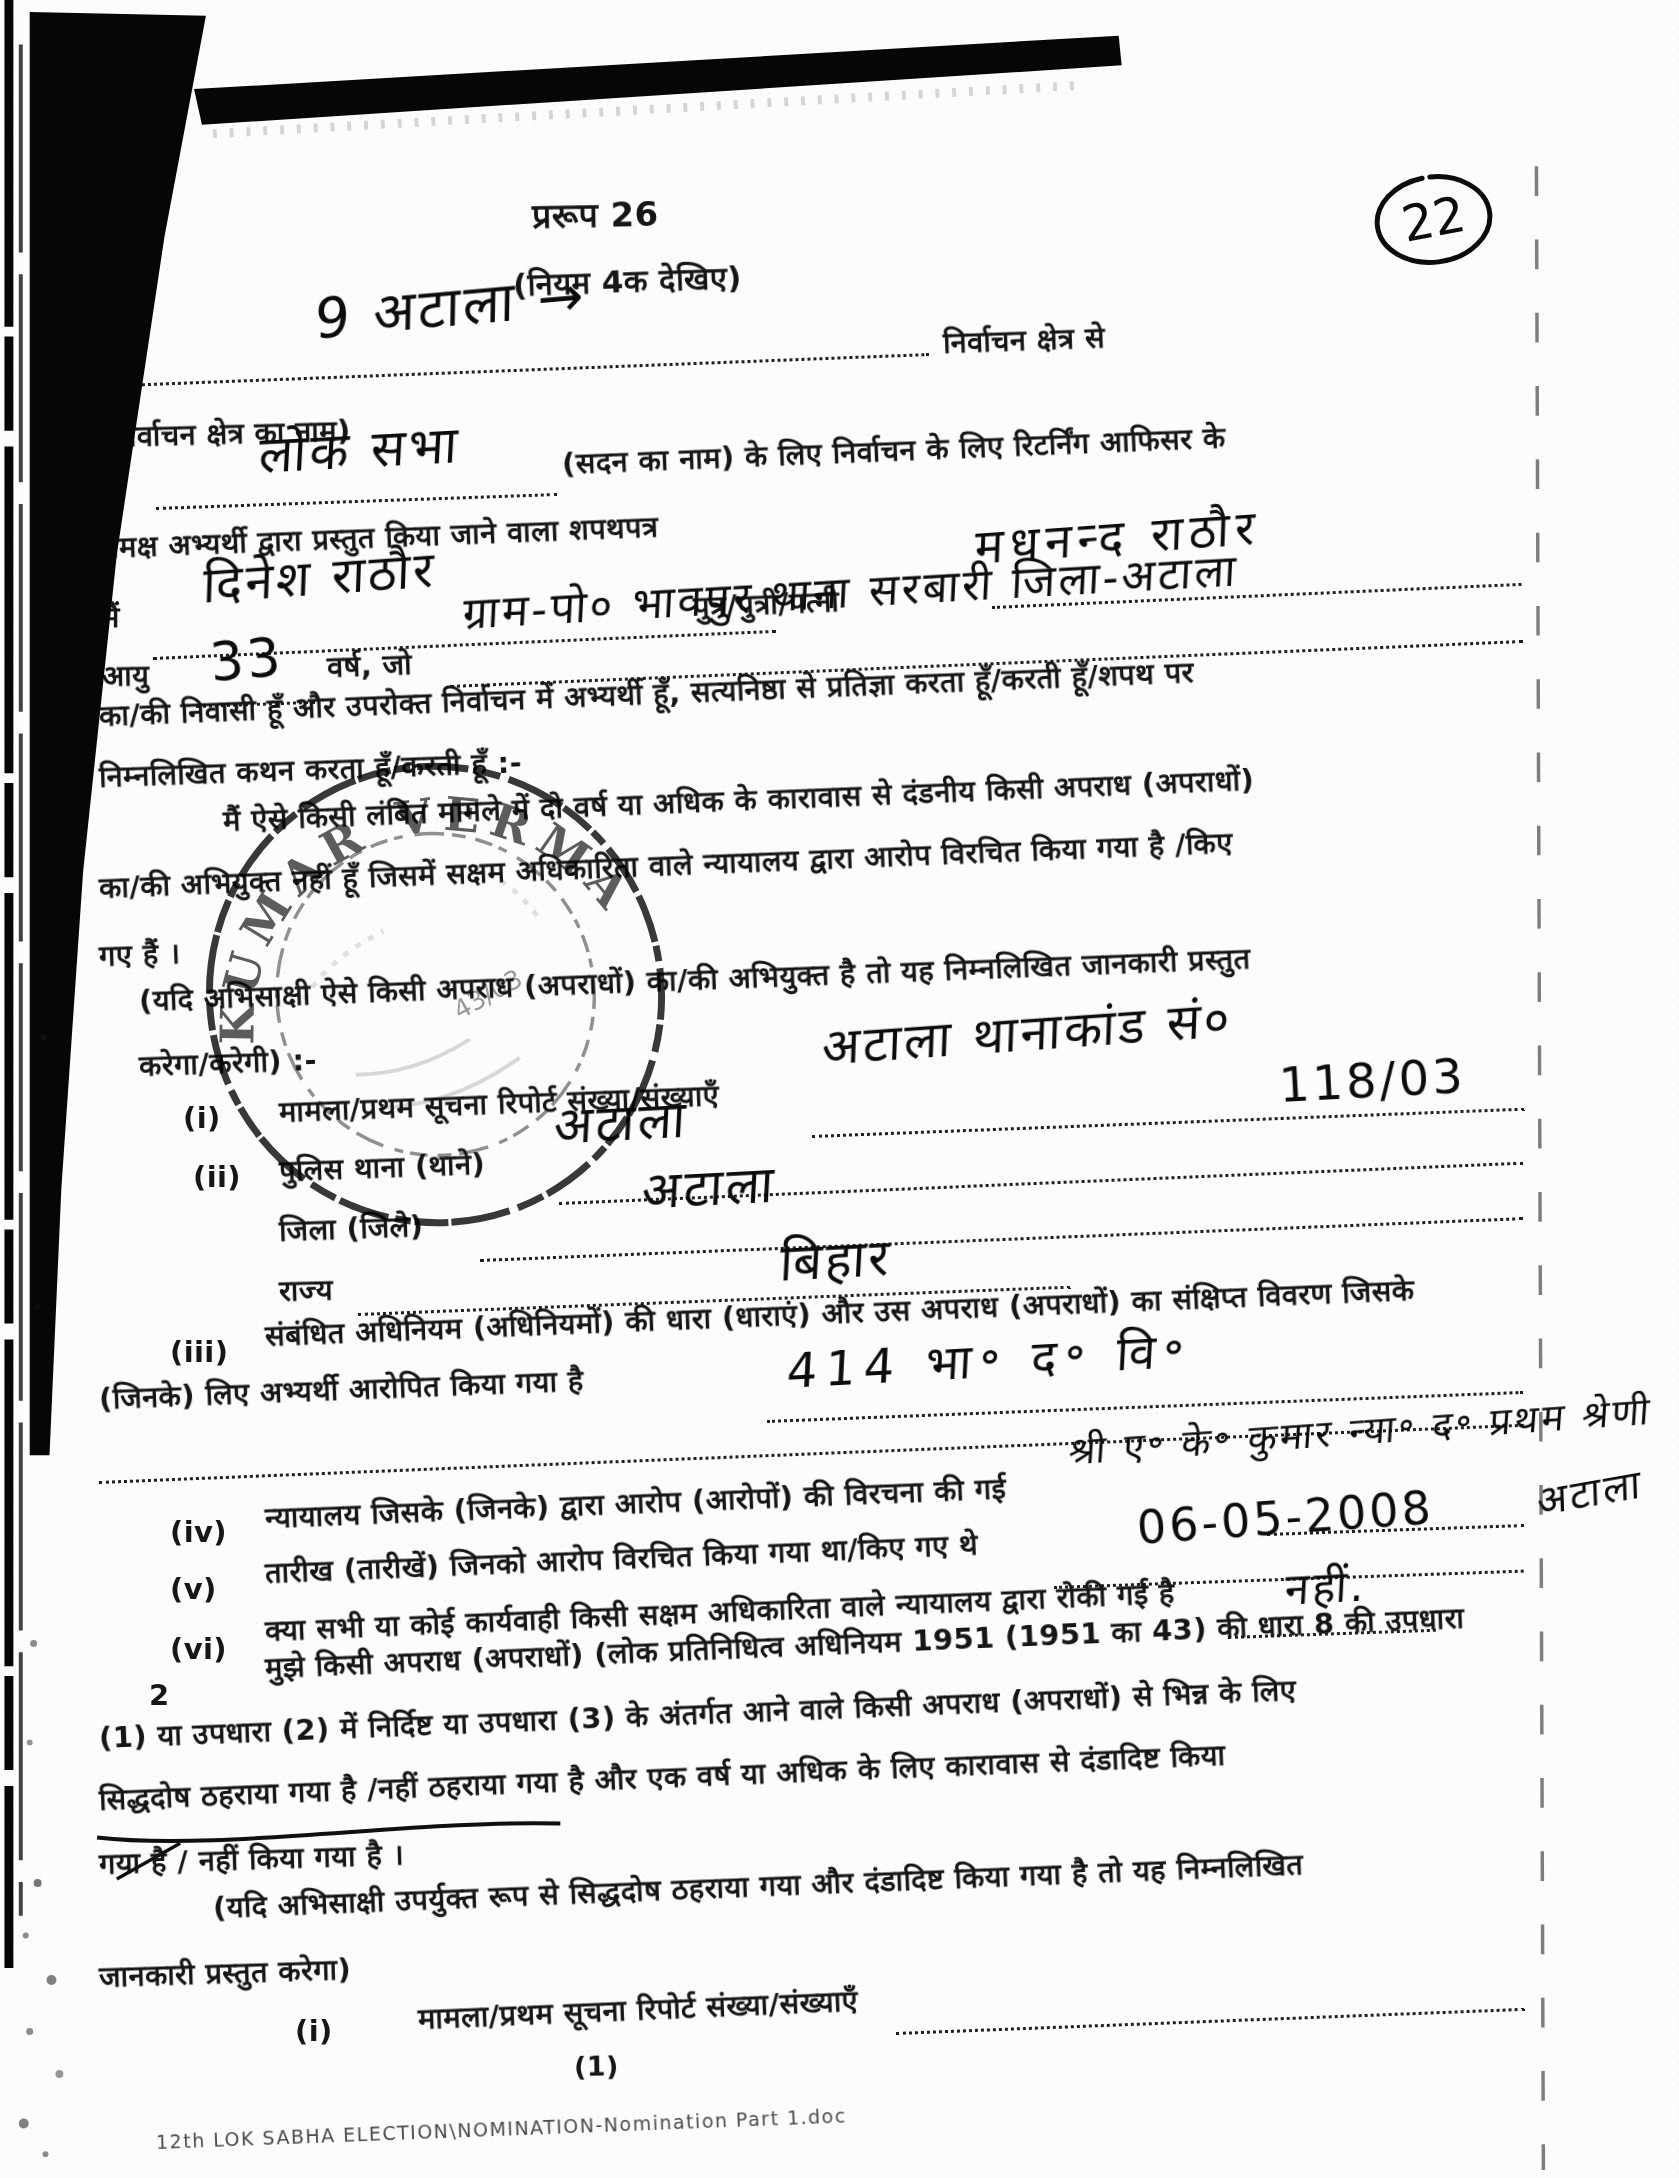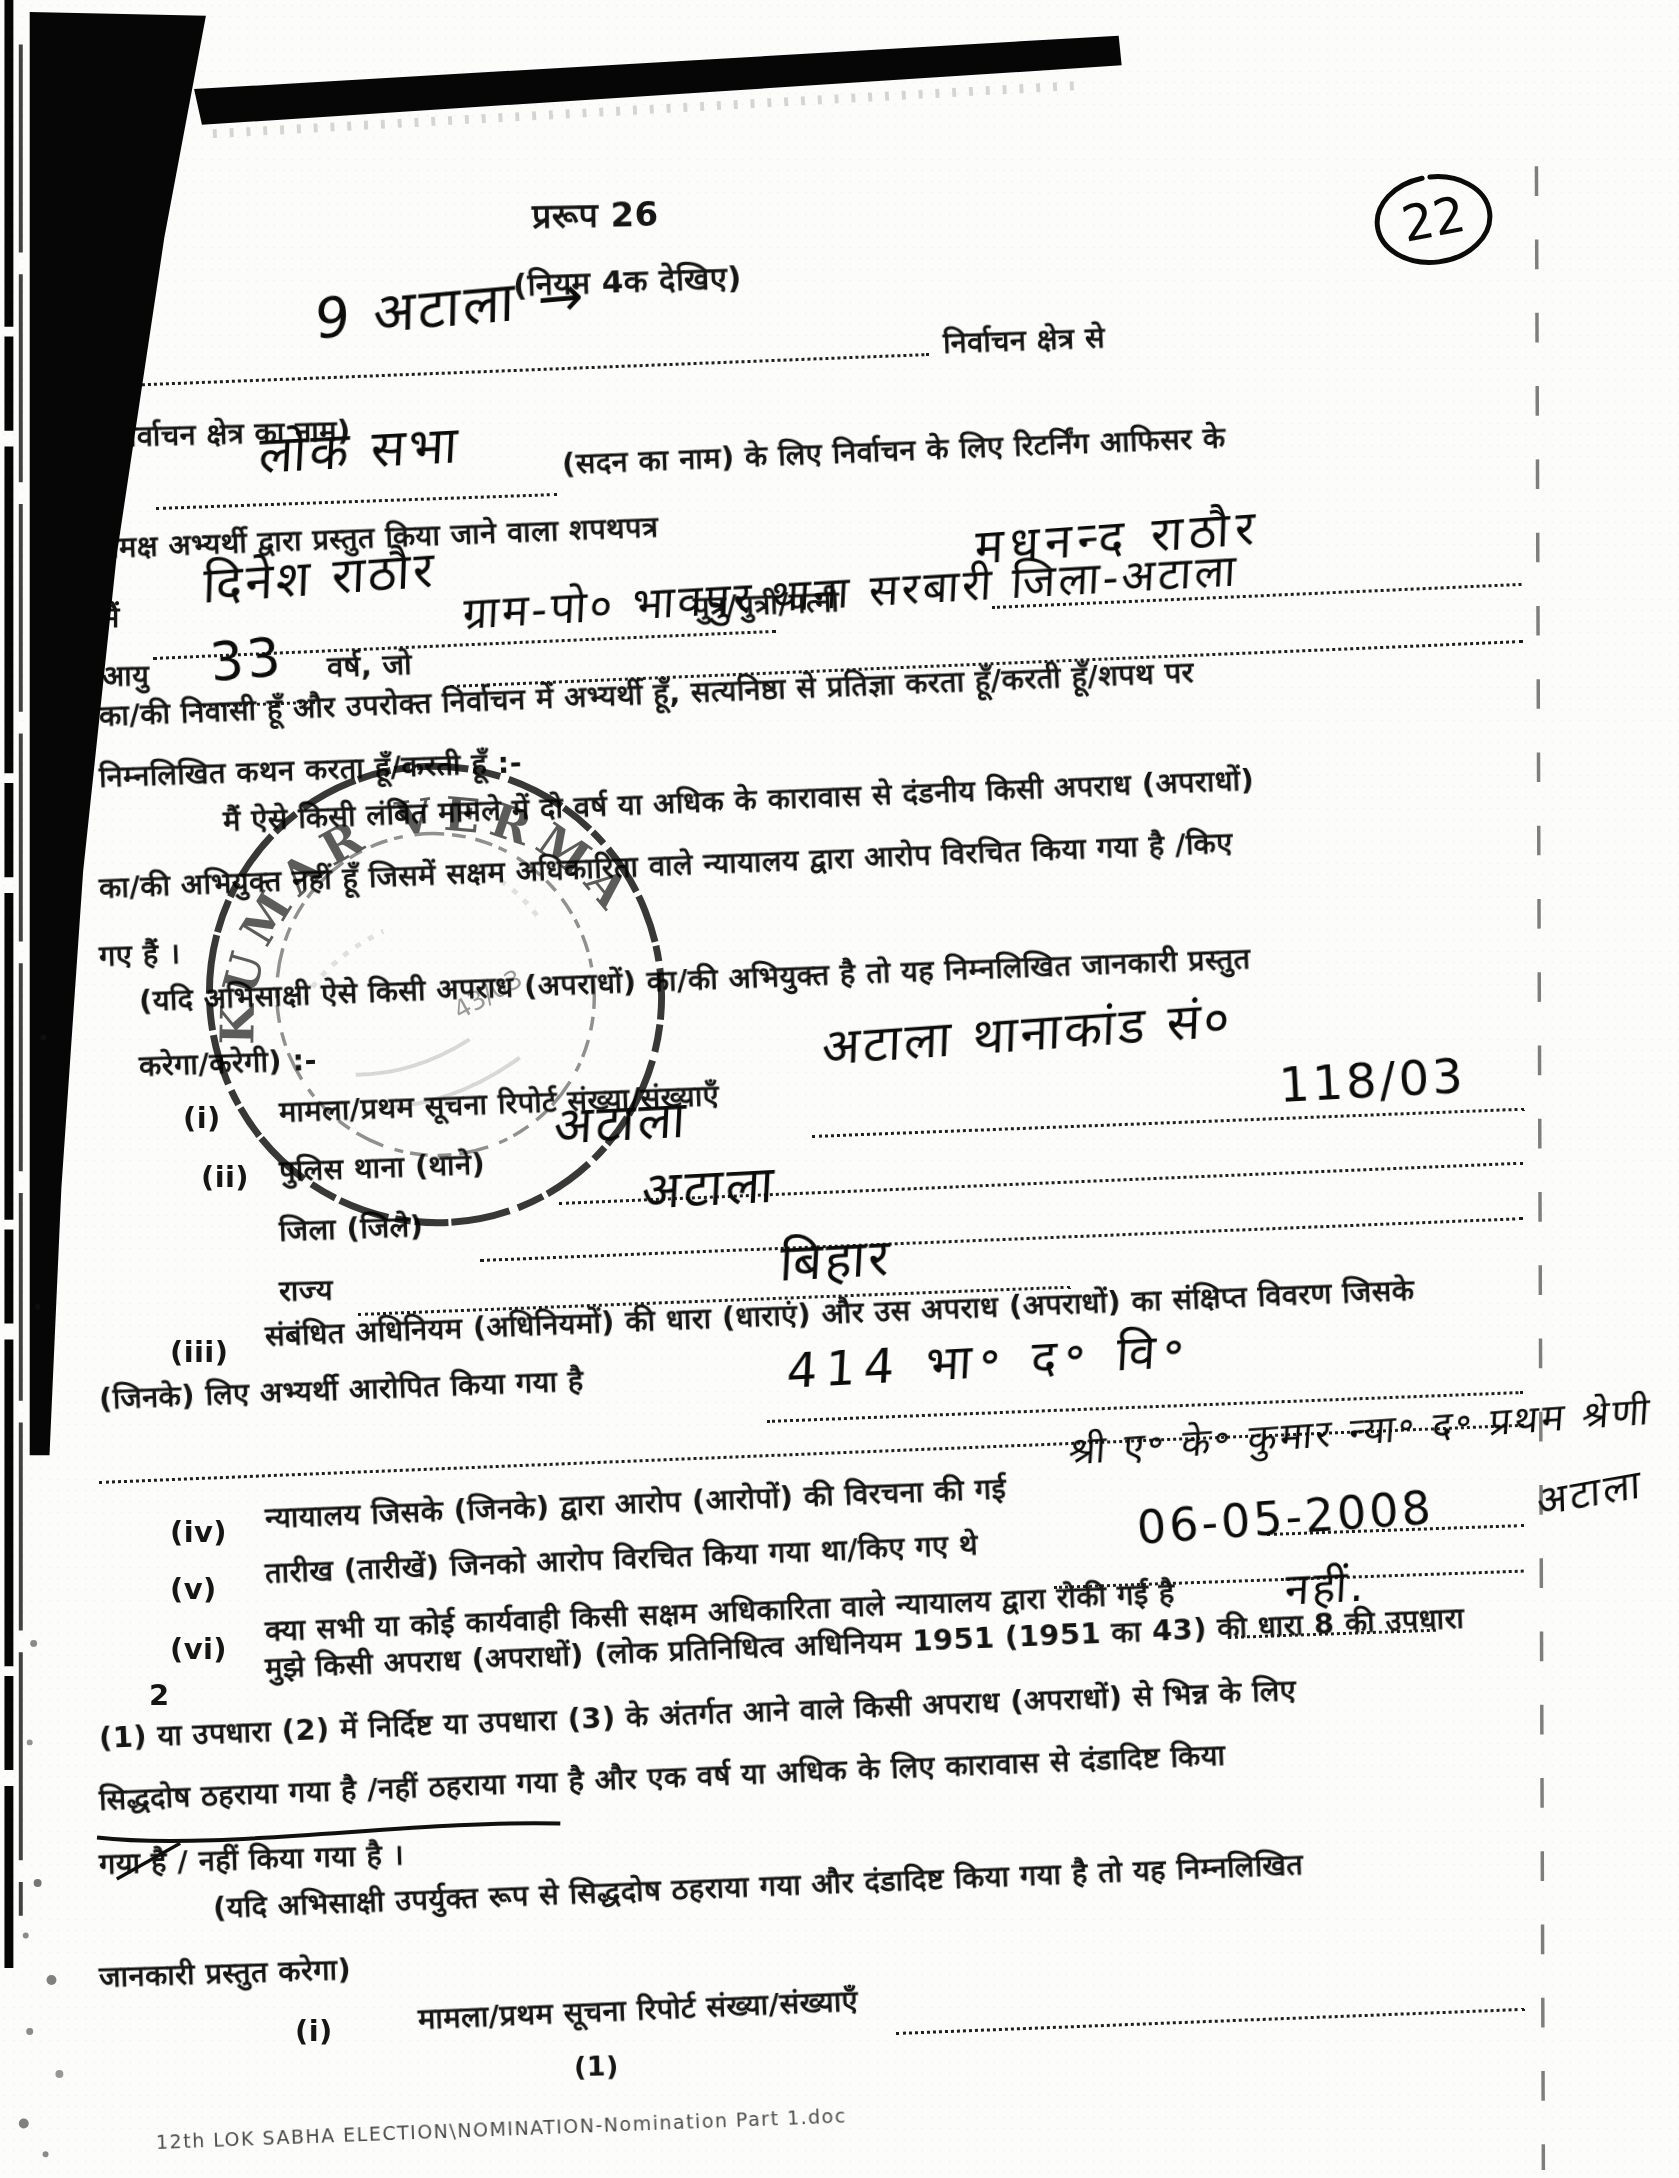--- a/index.html
+++ b/index.html
@@ -51,21 +51,21 @@
   <div class="pl" style="left:223px;top:800px;transform:rotate(-2.3deg);">मैं ऐसे किसी लंबित मामले में दो वर्ष या अधिक के कारावास से दंडनीय किसी अपराध (अपराधों)</div>
   <div class="pl" style="left:99px;top:867px;transform:rotate(-2.3deg);">का/की अभियुक्त नहीं हूँ जिसमें सक्षम अधिकारिता वाले न्यायालय द्वारा आरोप विरचित किया गया है /किए</div>
   <div class="pl" style="left:99px;top:935px;transform:rotate(-2deg);">गए हैं ।</div>
   <div class="pl" style="left:139px;top:980px;transform:rotate(-2.2deg);">(यदि अभिसाक्षी ऐसे किसी अपराध (अपराधों) का/की अभियुक्त है तो यह निम्नलिखित जानकारी प्रस्तुत</div>
   <div class="pl" style="left:139px;top:1045px;transform:rotate(-2deg);">करेगा/करेगी) :-</div>
 
   <div class="pl" style="left:183px;top:1101px;">(i)</div>
   <div class="pl" style="left:279px;top:1091px;transform:rotate(-2.2deg);">मामला/प्रथम सूचना रिपोर्ट संख्या/संख्याएँ</div>
   <div class="dot" style="left:812px;top:1135px;width:713px;transform:rotate(-2.2deg);"></div>
 
-  <div class="pl" style="left:201px;top:1160px;">(ii)</div>
+  <div class="pl" style="left:193px;top:1160px;">(ii)</div>
   <div class="pl" style="left:279px;top:1150px;transform:rotate(-2deg);">पुलिस थाना (थाने)</div>
   <div class="dot" style="left:559px;top:1202px;width:965px;transform:rotate(-2.4deg);"></div>
 
   <div class="pl" style="left:279px;top:1210px;transform:rotate(-2deg);">जिला (जिले)</div>
   <div class="dot" style="left:480px;top:1259px;width:1044px;transform:rotate(-2.3deg);"></div>
 
   <div class="pl" style="left:279px;top:1270px;transform:rotate(-1.5deg);">राज्य</div>
   <div class="dot" style="left:358px;top:1313px;width:713px;transform:rotate(-2.2deg);"></div>
 
   <div class="pl" style="left:170px;top:1335px;">(iii)</div>

